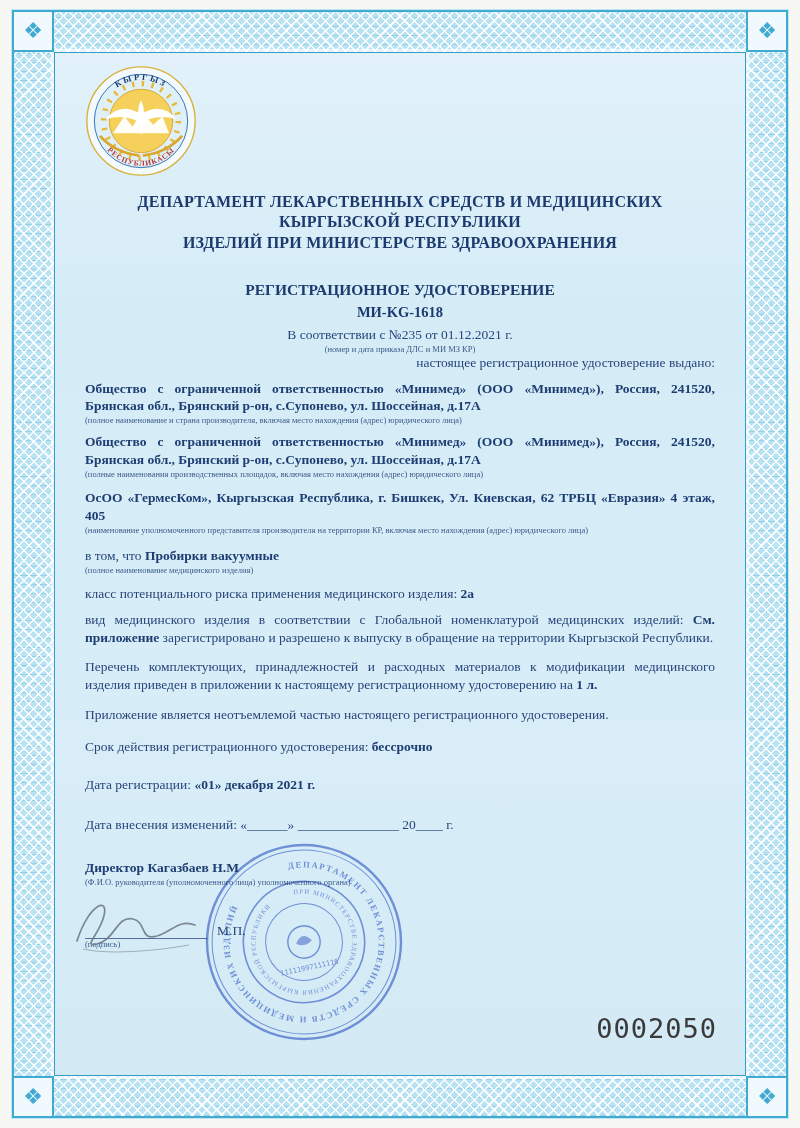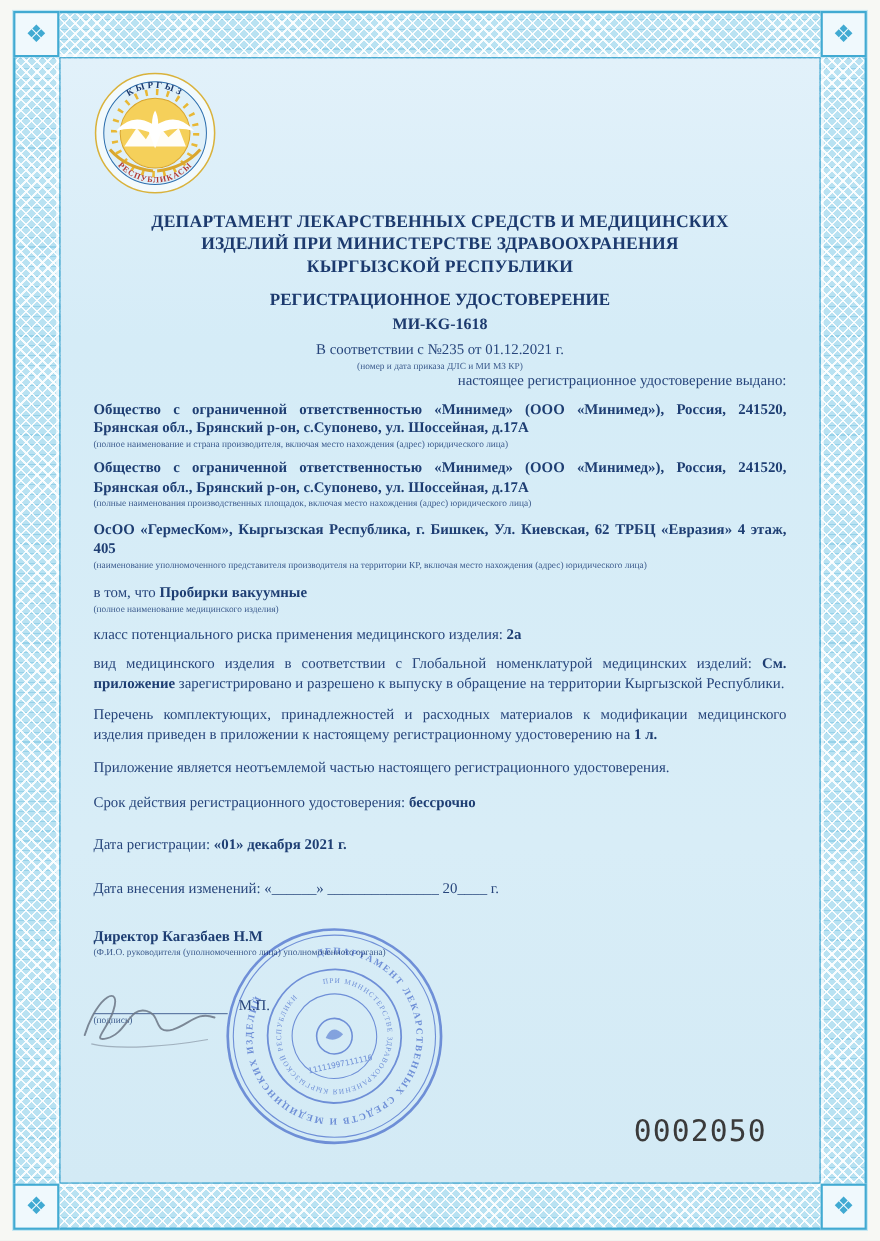--- a/index.html
+++ b/index.html
@@ -16,39 +16,39 @@
         border:2px solid #41aad2;display:flex;align-items:center;justify-content:center;
         color:#41aad2;font-size:22px;z-index:3;}
   .corner.tl{top:-2px;left:-2px}.corner.tr{top:-2px;right:-2px}
   .corner.bl{bottom:-2px;left:-2px}.corner.br{bottom:-2px;right:-2px}
   .inner{position:relative;height:100%;box-sizing:border-box;overflow:hidden;
         border:1.5px solid #2f9cc9;box-shadow:0 0 0 3px rgba(255,255,255,.65);
         background:linear-gradient(180deg,#e2f1fa 0%,#d5ecf7 25%,#d8edf7 70%,#d3eaf5 100%);
         padding:0 30px;color:#27457b;font-size:13.5px;line-height:1.32;}
   .emblem{width:112px;height:112px;margin:12px auto 0;}
   .authority{margin-top:10px;text-align:center;font-weight:bold;font-size:16px;line-height:1.28;color:#1c3a6e;letter-spacing:.2px;}
-  .doc-title{margin-top:10px;text-align:center;font-weight:bold;font-size:15.5px;color:#1c3a6e;}
+  .doc-title{margin-top:27px;text-align:center;font-weight:bold;font-size:15.5px;color:#1c3a6e;}
   .doc-number{margin-top:2px;text-align:center;font-weight:bold;font-size:14.5px;color:#1c3a6e;}
   .order-line{margin-top:4px;text-align:center;font-size:13.5px;color:#27457b;}
   .note{font-size:8.5px;color:#3b5a8c;line-height:1.2;}
   .note.center{text-align:center;}
   p{margin:0;}
   .intro{text-align:right;}
   .bold-par{margin-top:8px;font-weight:bold;text-align:justify;color:#1e3e73;}
   .par{text-align:justify;}
   .mt8{margin-top:8px}.mt10{margin-top:10px}.mt12{margin-top:12px}.mt14{margin-top:14px}.mt20{margin-top:20px}.mt22{margin-top:22px}.mt26{margin-top:26px}
   b{color:#1e3e73;}
   .director{font-weight:bold;color:#1e3e73;}
   .sig-row{margin-top:32px;display:flex;align-items:flex-end;gap:10px;height:20px;}
   .sig-line{display:inline-block;width:122px;border-bottom:1px solid #55719e;height:14px;}
   .seal-label{font-size:13.5px;color:#27457b;}
   .signature{position:absolute;left:14px;top:836px;width:138px;height:74px;z-index:4;}
   .stamp{position:absolute;left:148px;top:788px;width:202px;height:202px;z-index:3;
          opacity:.58;mix-blend-mode:multiply;transform:rotate(-12deg);}
-  .serial{position:absolute;right:48px;bottom:28px;font-family:"DejaVu Sans Mono",monospace;
+  .serial{position:absolute;right:28px;bottom:28px;font-family:"DejaVu Sans Mono",monospace;
          font-size:27px;letter-spacing:1px;color:#3a3a3a;z-index:5;}
 </style>
 </head>
 <body>
 
 <div class="page">
   <div class="frame">
     <div class="corner tl">❖</div>
     <div class="corner tr">❖</div>
     <div class="corner bl">❖</div>
@@ -75,22 +75,22 @@
           <textPath href="#embTop" startOffset="50%" text-anchor="middle">КЫРГЫЗ</textPath>
         </text>
         <text font-size="8" font-weight="bold" fill="#b23a35" letter-spacing="1" font-family="Liberation Serif, serif">
           <textPath href="#embBot" startOffset="50%" text-anchor="middle">РЕСПУБЛИКАСЫ</textPath>
         </text>
       </svg>
 
       
       <div class="authority">
         <div>ДЕПАРТАМЕНТ ЛЕКАРСТВЕННЫХ СРЕДСТВ И МЕДИЦИНСКИХ</div>
+        <div>КЫРГЫЗСКОЙ РЕСПУБЛИКИ</div>
         <div>ИЗДЕЛИЙ ПРИ МИНИСТЕРСТВЕ ЗДРАВООХРАНЕНИЯ</div>
-        <div>КЫРГЫЗСКОЙ РЕСПУБЛИКИ</div>
       </div>
 
       <div class="doc-title">РЕГИСТРАЦИОННОЕ УДОСТОВЕРЕНИЕ</div>
       <div class="doc-number">МИ-KG-1618</div>
       <div class="order-line">В соответствии с №235 от 01.12.2021 г.</div>
       <div class="note center">(номер и дата приказа ДЛС и МИ МЗ КР)</div>
 
       <p class="intro">настоящее регистрационное удостоверение выдано:</p>
 
       <p class="bold-par">Общество с ограниченной ответственностью «Минимед» (ООО «Минимед»), Россия, 241520, Брянская обл., Брянский р-он, с.Супонево, ул. Шоссейная, д.17А</p>

